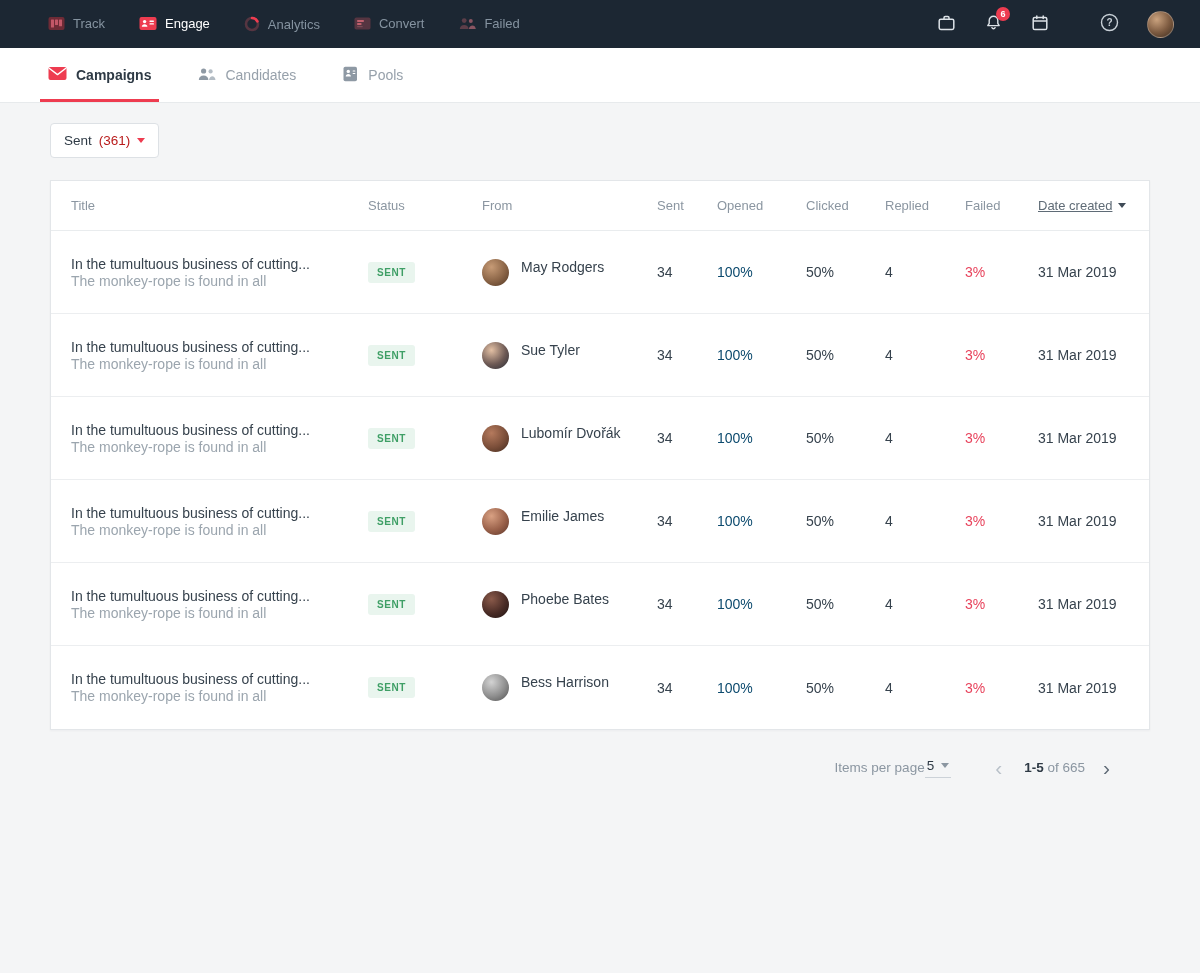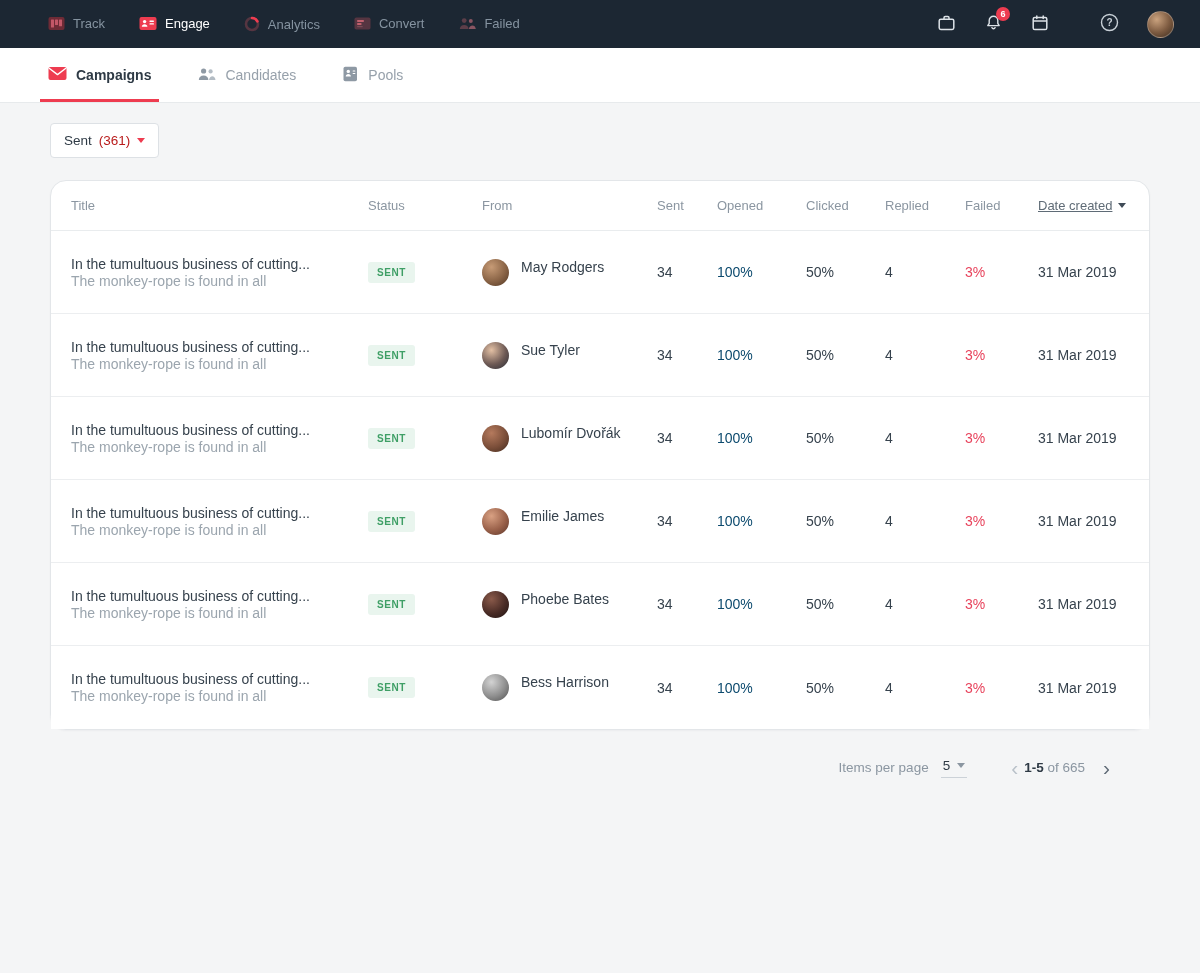--- a/index.html
+++ b/index.html
@@ -73,21 +73,21 @@
     width:0; height:0;
     border-left:4px solid transparent; border-right:4px solid transparent;
     border-top:5px solid #ee3c50;
   }
   .caret-down.dark { border-top-color:#3f4b57; }
   .caret-down.gray { border-top-color:#8b96a1; }
 
   
   .card {
     margin-top:22px; background:#fff;
-    border:1px solid #e3e6e9; border-radius:16px;
+    border:1px solid #e3e6e9; border-radius:0;
     box-shadow:0 1px 2px rgba(20,30,40,.04);
   }
   .thead, .trow {
     display:grid;
     grid-template-columns:297px 114px 175px 60px 89px 79px 80px 73px 1fr;
     align-items:center; padding:0 20px;
   }
   .thead { height:50px; border-bottom:1px solid #e9ecee; }
   .th { font-size:13px; color:#8b96a1; cursor:pointer; }
   .th.sort { color:#5f6b76; display:flex; align-items:center; gap:6px; }
@@ -115,34 +115,34 @@
 
   .num, .date { font-size:14px; color:#36424d; }
   .pct-green { color:#0c4a6e; }
   .pct-red { color:#e8435c; }
 
   
   .pagination {
     display:flex; align-items:center; justify-content:flex-end;
     padding:27px 36px 0 0; font-size:13.5px; color:#8b96a1;
   }
-  .ipp-label { margin-right:12px; }
+  .ipp-label { margin-right:0; }
   .ipp-select {
     display:inline-flex; align-items:center; gap:7px;
     background:none; border:none; border-bottom:1px solid #ccd2d8;
     color:#2e3a45; font-size:13.5px; padding:0 2px 4px; cursor:pointer;
     font-family:inherit;
   }
   .pg-chev {
     background:none; border:none; cursor:pointer;
     font-size:21px; line-height:1; padding:0 4px; font-family:inherit;
   }
   .pg-prev { color:#b9c1c9; margin-left:40px; }
   .pg-next { color:#5f6b76; margin-left:14px; }
-  .pg-range { margin-left:2px; }
+  .pg-range { margin-left:18px; }
   .pg-range .strong { color:#2e3a45; font-weight:bold; }
 </style>
 </head>
 <body>
 
 <header class="navbar">
   <nav class="nav-left">
     <button class="nav-item">
       <span>
         <svg width="17" height="15" viewBox="0 0 17 15">

